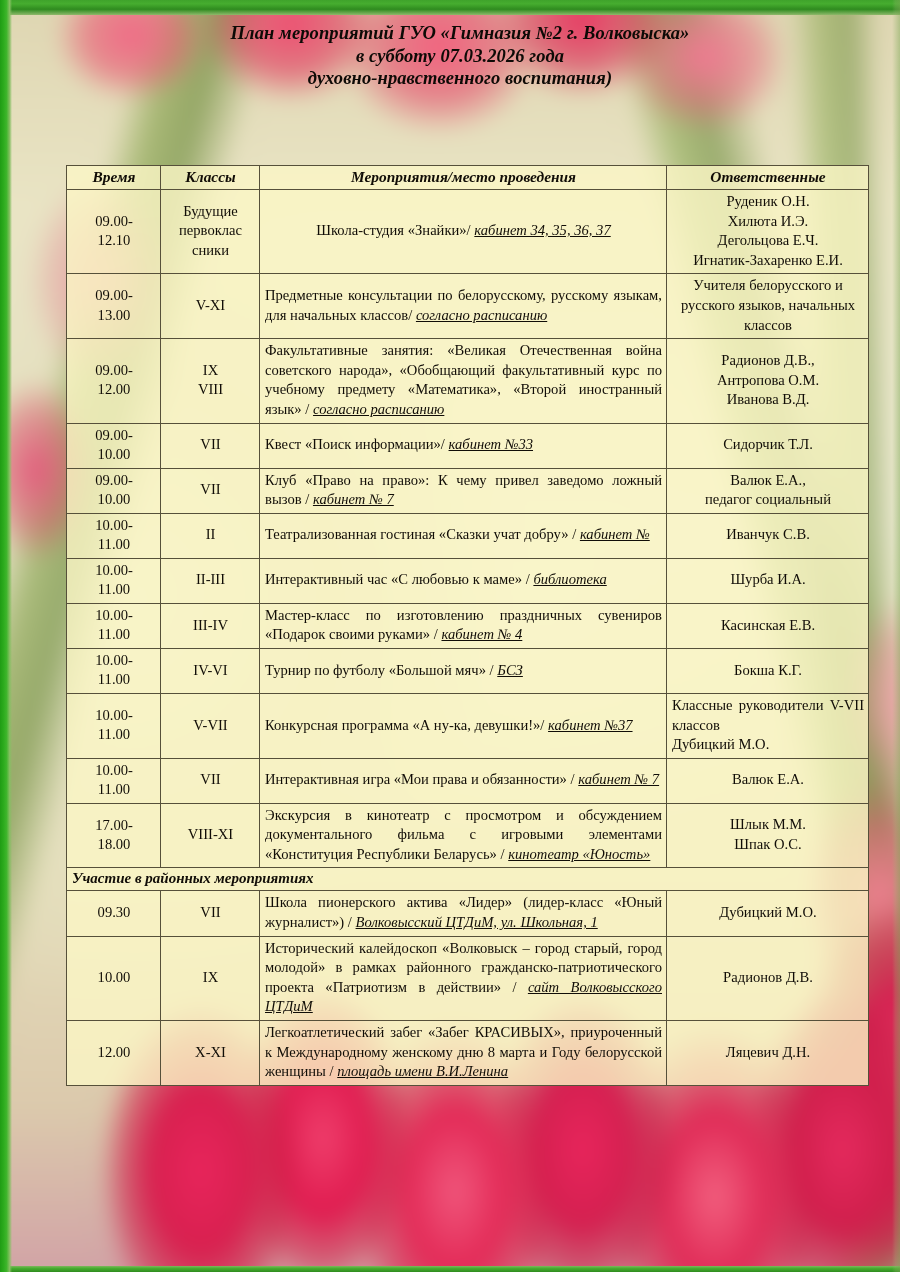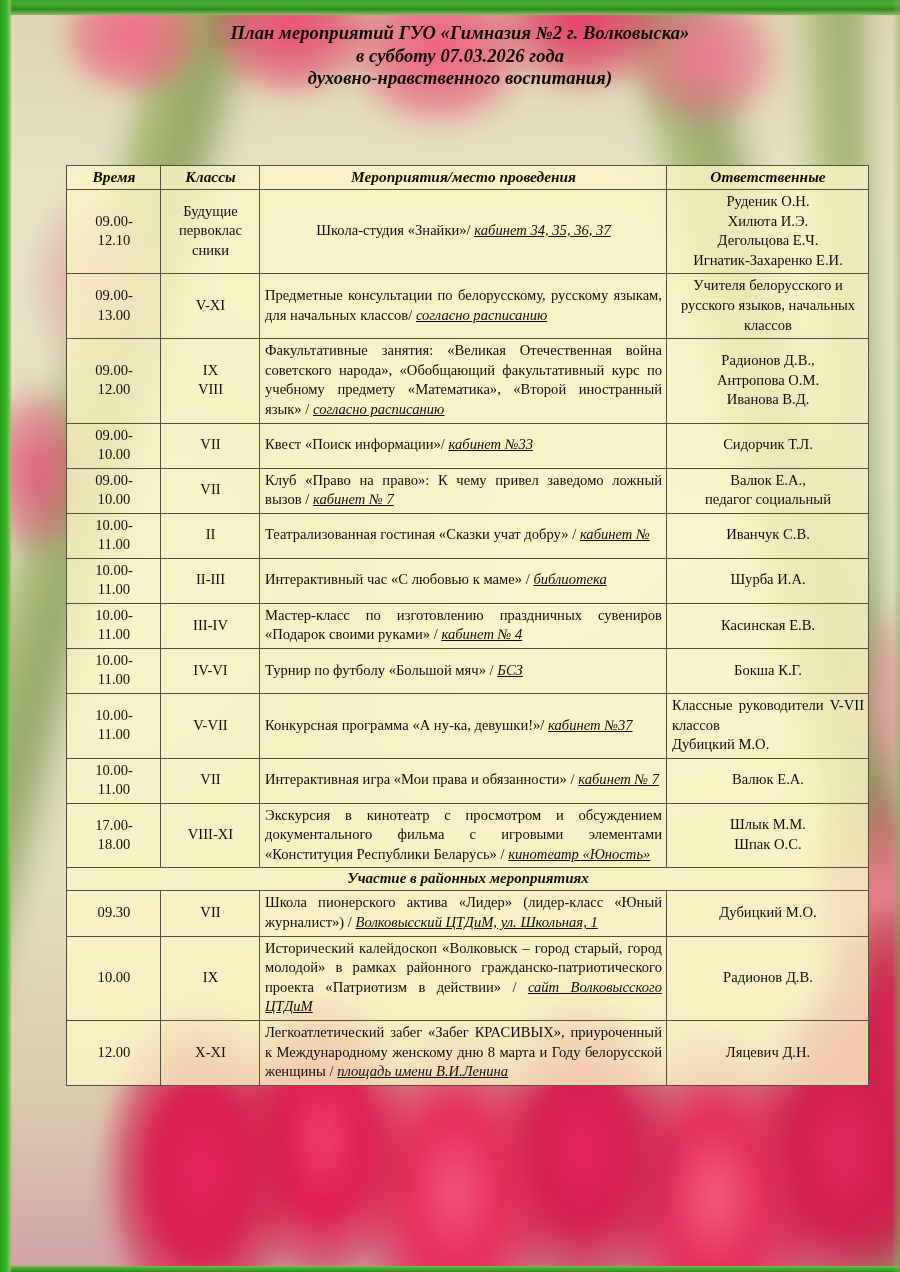--- a/index.html
+++ b/index.html
@@ -147,21 +147,21 @@
   
   tr.row-0 td.klass, tr.row-0 td.event { background: rgba(255,250,205,0.07); text-align: center; }
   tr.row-0 td.time { background: rgba(251,246,198,0.45); }
 
   
   tr.dim-1 td { background: rgba(251,246,198,0.42); }
   tr.dim-2 td { background: rgba(251,246,198,0.30); }
   tr.dim-2 td.time, tr.dim-2 td.klass { background: rgba(251,246,198,0.18); }
 
   tr.section td {
-    text-align: center;
+    text-align: left;
     font-weight: bold;
     font-style: italic;
     font-size: 15px;
     padding-top: 3px; padding-bottom: 4px;
     background: rgba(249,246,205,0.62);
   }
 </style>
 </head>
 <body>
 

